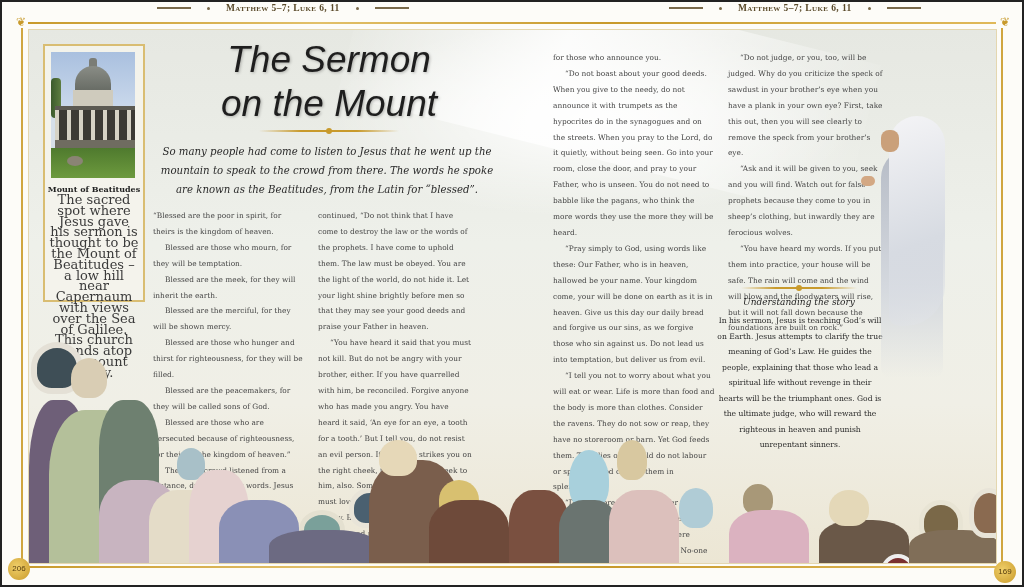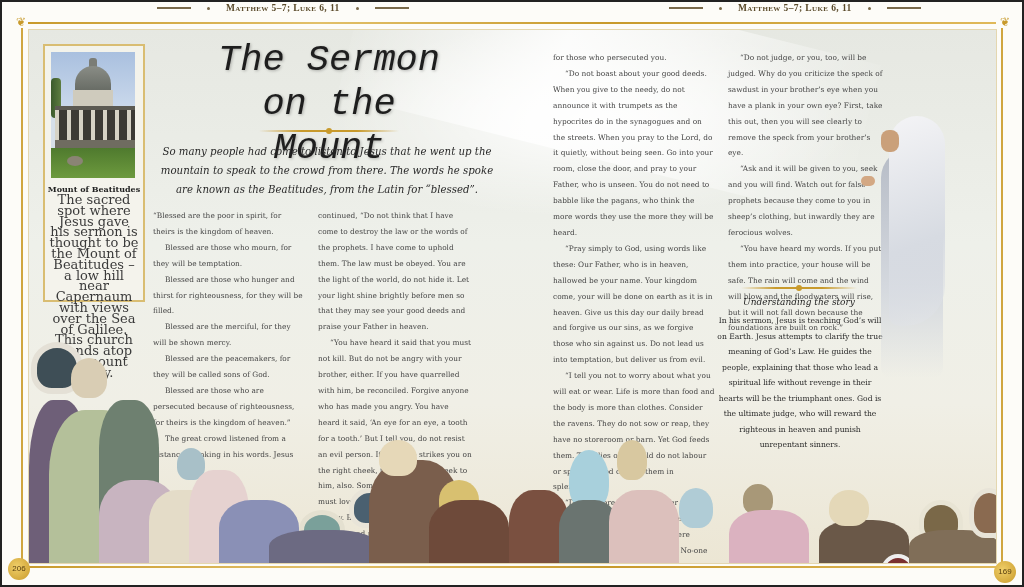--- a/index.html
+++ b/index.html
@@ -33,21 +33,21 @@
   .photo .lantern{position:absolute;left:38px;top:6px;width:8px;height:10px;background:#7b7d76;border-radius:3px 3px 0 0;}
   .photo .drum{position:absolute;left:22px;top:38px;width:40px;height:16px;background:#cfcbbd;}
   .photo .arcade{position:absolute;left:4px;top:54px;width:80px;height:34px;background:repeating-linear-gradient(90deg,#d6d2c4 0 4px,#3c3a34 4px 12px);border-top:4px solid #5c5a52;}
   .photo .base{position:absolute;left:4px;top:88px;width:80px;height:8px;background:#6f6c60;}
   .photo .lawn{position:absolute;left:0;top:96px;width:84px;height:30px;background:linear-gradient(180deg,#4f7a2e,#6d9a3e);}
   .photo .rock{position:absolute;left:16px;top:104px;width:16px;height:10px;border-radius:50%;background:#8a8474;}
   .photo .palm{position:absolute;left:0;top:26px;width:10px;height:40px;background:linear-gradient(90deg,#3b5a2c,#5d7c40);border-radius:4px;}
   .sb-title{position:absolute;left:0;top:138px;width:98px;text-align:center;font-family:"DejaVu Serif",serif;font-weight:bold;font-size:8px;color:#222;}
   .sb-text{position:absolute;left:4px;top:149px;width:90px;text-align:center;font-family:"DejaVu Serif",serif;font-size:13px;line-height:10.8px;color:#3a3a3a;}
   
-  .title{position:absolute;left:170px;top:8px;width:260px;text-align:center;font-family:Liberation Mono, monospace;font-style:italic;font-size:37px;line-height:44px;color:#1e1e1e;text-shadow:1px 1px 3px rgba(0,0,0,.25);}
+  .title{position:absolute;left:170px;top:8px;width:260px;text-align:center;font-family:Liberation Sans, sans-serif;font-style:italic;font-size:37px;line-height:44px;color:#1e1e1e;text-shadow:1px 1px 3px rgba(0,0,0,.25);}
   .divider{position:absolute;height:2px;background:linear-gradient(90deg,rgba(200,154,44,0),#c89a2c 30%,#c89a2c 70%,rgba(200,154,44,0));}
   .divider .gem{position:absolute;left:50%;top:-2px;width:6px;height:6px;margin-left:-3px;border-radius:50%;background:#c89a2c;}
   .div-title{left:230px;top:100px;width:140px;}
   .intro{position:absolute;left:128px;top:112px;width:340px;text-align:center;font-family:"DejaVu Serif",serif;font-style:italic;font-size:10.2px;line-height:19px;color:#2a2a2a;}
   .col{position:absolute;font-family:"DejaVu Serif",serif;font-size:7.4px;line-height:15.9px;color:#444;}
   .col p{margin:0;text-indent:12px;}
   .col p.first{text-indent:0;}
   .col1{left:124px;top:178px;width:152px;}
   .col2{left:289px;top:178px;width:154px;}
   .col3{left:524px;top:20px;width:162px;}
@@ -119,32 +119,33 @@
       <div>on the Mount</div>
     </div>
     <div class="divider div-title">
         <span class="gem"></span>
       </div>
     <div class="intro">So many people had come to listen to Jesus that he went up the mountain to speak to the crowd from there. The words he spoke are known as the Beatitudes, from the Latin for “blessed”.</div>
 
     <div class="col col1">
       <p class="first">“Blessed are the poor in spirit, for theirs is the kingdom of heaven.</p>
       <p>Blessed are those who mourn, for they will be temptation.</p>
+      <p>Blessed are the meek, for they will inherit the earth.</p>
+      <p>Blessed are the merciful, for they will be shown mercy.</p>
       <p>Blessed are those who hunger and thirst for righteousness, for they will be filled.</p>
-      <p>Blessed are the merciful, for they will be shown mercy.</p>
       <p>Blessed are the peacemakers, for they will be called sons of God.</p>
       <p>Blessed are those who are persecuted because of righteousness, for theirs is the kingdom of heaven.”</p>
       <p>The great crowd listened from a distance, drinking in his words. Jesus</p>
     </div>
     <div class="col col2">
       <p class="first">continued, “Do not think that I have come to destroy the law or the words of the prophets. I have come to uphold them. The law must be obeyed. You are the light of the world, do not hide it. Let your light shine brightly before men so that they may see your good deeds and praise your Father in heaven.</p>
       <p>“You have heard it said that you must not kill. But do not be angry with your brother, either. If you have quarrelled with him, be reconciled. Forgive anyone who has made you angry. You have heard it said, ‘An eye for an eye, a tooth for a tooth.’ But I tell you, do not resist an evil person. If someone strikes you on the right cheek, turn the other cheek to him, also. Some people say that you must love your neighbour and hate your enemy. But I tell you to love your enemies and pray</p>
     </div>
     <div class="col col3">
-      <p class="first">for those who persecuted you.</p>
+      <p class="first">for those who announce you.</p>
       <p>“Do not boast about your good deeds. When you give to the needy, do not announce it with trumpets as the hypocrites do in the synagogues and on the streets. When you pray to the Lord, do it quietly, without being seen. Go into your room, close the door, and pray to your Father, who is unseen. You do not need to babble like the pagans, who think the more words they use the more they will be heard.</p>
       <p>“Pray simply to God, using words like these: Our Father, who is in heaven, hallowed be your name. Your kingdom come, your will be done on earth as it is in heaven. Give us this day our daily bread and forgive us our sins, as we forgive those who sin against us. Do not lead us into temptation, but deliver us from evil.</p>
       <p>“I tell you not to worry about what you will eat or wear. Life is more than food and the body is more than clothes. Consider the ravens. They do not sow or reap, they have no storeroom or barn. Yet God feeds them. The lilies of the field do not labour or spin, but God clothes them in splendour.</p>
       <p>“Do not store up treasures for yourself on earth, where moth and rust destroy. Store up treasures in heaven, where thieves do not break in and steal. No-one can serve two masters. You cannot serve both God and money.</p>
     </div>
     <div class="col col4">
       <p>“Do not judge, or you, too, will be judged. Why do you criticize the speck of sawdust in your brother’s eye when you have a plank in your own eye? First, take this out, then you will see clearly to remove the speck from your brother’s eye.</p>
       <p>“Ask and it will be given to you, seek and you will find. Watch out for false prophets because they come to you in sheep’s clothing, but inwardly they are ferocious wolves.</p>
       <p>“You have heard my words. If you put them into practice, your house will be safe. The rain will come and the wind will blow and the floodwaters will rise, but it will not fall down because the foundations are built on rock.”</p>
     </div>

